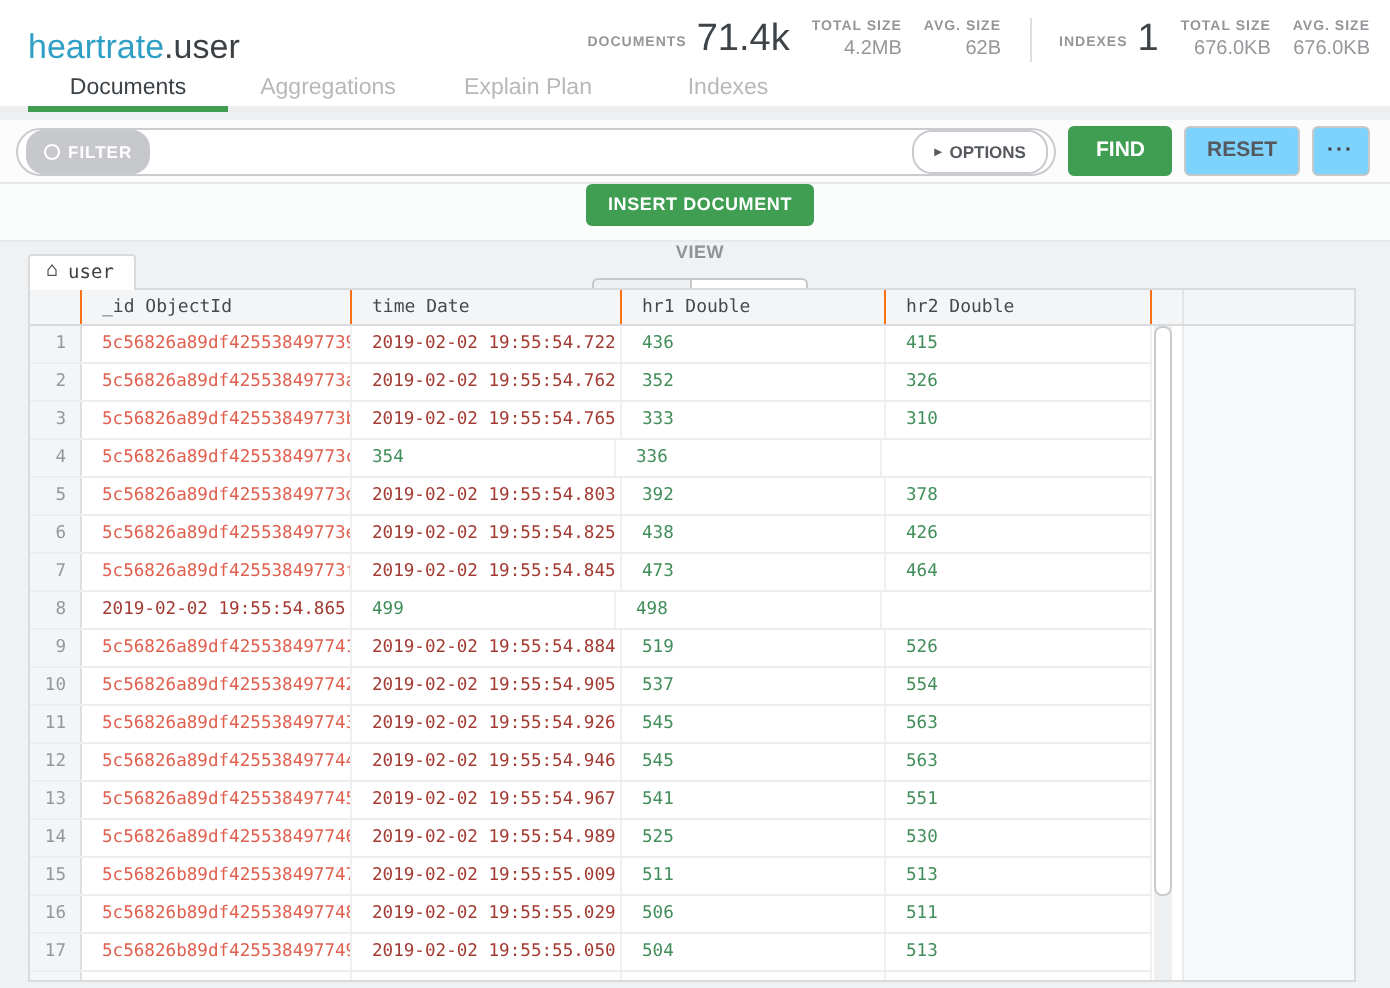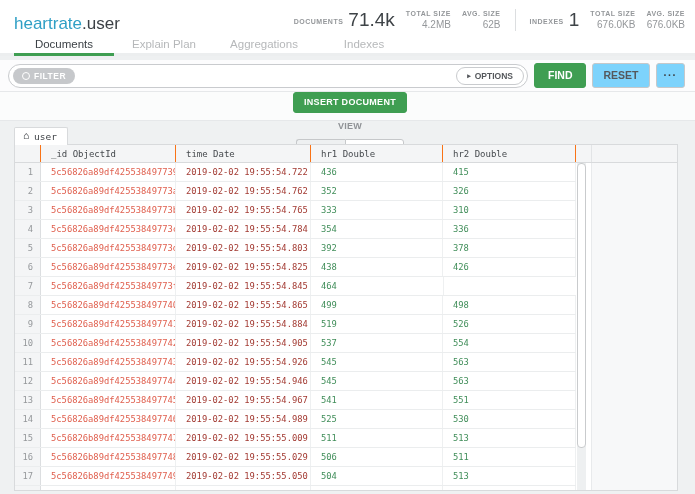--- a/index.html
+++ b/index.html
@@ -24,21 +24,21 @@
   .tabs { display:flex; padding-left:14px; border-bottom:3px solid #eceeef; }
   .tab { width:100px; text-align:center; font-size:11.5px; color:#b6b8ba; padding:4px 0 3px;
          border-bottom:3px solid transparent; margin-bottom:-3px; cursor:pointer; }
   .tab.active { color:#3c4146; border-bottom-color:#3f9e52; }
 
   .strip { height:4px; background:#eef0f1; }
 
   
   .querybar { display:flex; align-items:center; gap:6px; height:32px; padding:0 10px 0 8px;
               background:#fcfcfd; border-bottom:1px solid #e6e8ea; }
-  .filter-box { flex:1; display:flex; align-items:center; justify-content:space-between;
+  .filter-box { flex:1; display:flex; justify-content:space-between;
                 border:1px solid #c9cbce; border-radius:13px; height:24px; background:#fff; padding:0 3px 0 4px; }
   .filter-pill { display:inline-flex; align-items:center; gap:4px; background:#c6c8cb; color:#fff;
                  font-size:8.5px; font-weight:bold; letter-spacing:.5px; border-radius:9px; padding:3px 9px; }
   .filter-circle { width:8px; height:8px; border:1.5px solid #fff; border-radius:50%; display:inline-block; }
   .options-btn { display:inline-flex; align-items:center; gap:4px; border:1px solid #c9cbce; border-radius:10px;
                  background:#fff; color:#55585c; font-size:8.5px; font-weight:bold; padding:3px 10px; cursor:pointer; }
   .options-btn .caret { font-size:7px; }
   .btn { border:1px solid #c6c8ca; border-radius:3px; background:#7dd3fc; font-size:10.5px; font-weight:bold;
          color:#55585c; padding:5px 10px; font-family:inherit; cursor:pointer; line-height:1; }
   .btn-find { background:#3f9e52; border-color:#3f9e52; color:#fff; padding:6px 13px; }
@@ -133,22 +133,22 @@
           <span class="stat-sub">676.0KB</span>
         </div>
         <div class="stat-col">
           <span class="stat-label">AVG. SIZE</span>
           <span class="stat-sub">676.0KB</span>
         </div>
       </div>
     </div>
     <div class="tabs">
       <div class="tab active">Documents</div>
+      <div class="tab">Aggregations</div>
       <div class="tab">Explain Plan</div>
-      <div class="tab">Aggregations</div>
       <div class="tab">Indexes</div>
     </div>
   </div>
 
   <div class="strip"></div>
 
   <div class="querybar">
     <div class="filter-box">
       <span class="filter-pill">
         <span class="filter-circle"></span>
@@ -225,21 +225,20 @@
             <div class="trow">
               <div class="c num">3</div>
               <div class="c id">5c56826a89df42553849773b</div>
               <div class="c time">2019-02-02 19:55:54.765</div>
               <div class="c hr1">333</div>
               <div class="c hr2">310</div>
             </div>
             <div class="trow">
               <div class="c num">4</div>
               <div class="c id">5c56826a89df42553849773c</div>
-              <div class="c time">2019-02-02 19:55:54.784</div>
               <div class="c hr1">354</div>
               <div class="c hr2">336</div>
             </div>
             <div class="trow">
               <div class="c num">5</div>
               <div class="c id">5c56826a89df42553849773d</div>
               <div class="c time">2019-02-02 19:55:54.803</div>
               <div class="c hr1">392</div>
               <div class="c hr2">378</div>
             </div>
@@ -247,25 +246,25 @@
               <div class="c num">6</div>
               <div class="c id">5c56826a89df42553849773e</div>
               <div class="c time">2019-02-02 19:55:54.825</div>
               <div class="c hr1">438</div>
               <div class="c hr2">426</div>
             </div>
             <div class="trow">
               <div class="c num">7</div>
               <div class="c id">5c56826a89df42553849773f</div>
               <div class="c time">2019-02-02 19:55:54.845</div>
+              <div class="c hr1">473</div>
               <div class="c hr2">464</div>
             </div>
             <div class="trow">
               <div class="c num">8</div>
-              <div class="c id">5c56826a89df425538497740</div>
               <div class="c time">2019-02-02 19:55:54.865</div>
               <div class="c hr1">499</div>
               <div class="c hr2">498</div>
             </div>
             <div class="trow">
               <div class="c num">9</div>
               <div class="c id">5c56826a89df425538497741</div>
               <div class="c time">2019-02-02 19:55:54.884</div>
               <div class="c hr1">519</div>
               <div class="c hr2">526</div>

